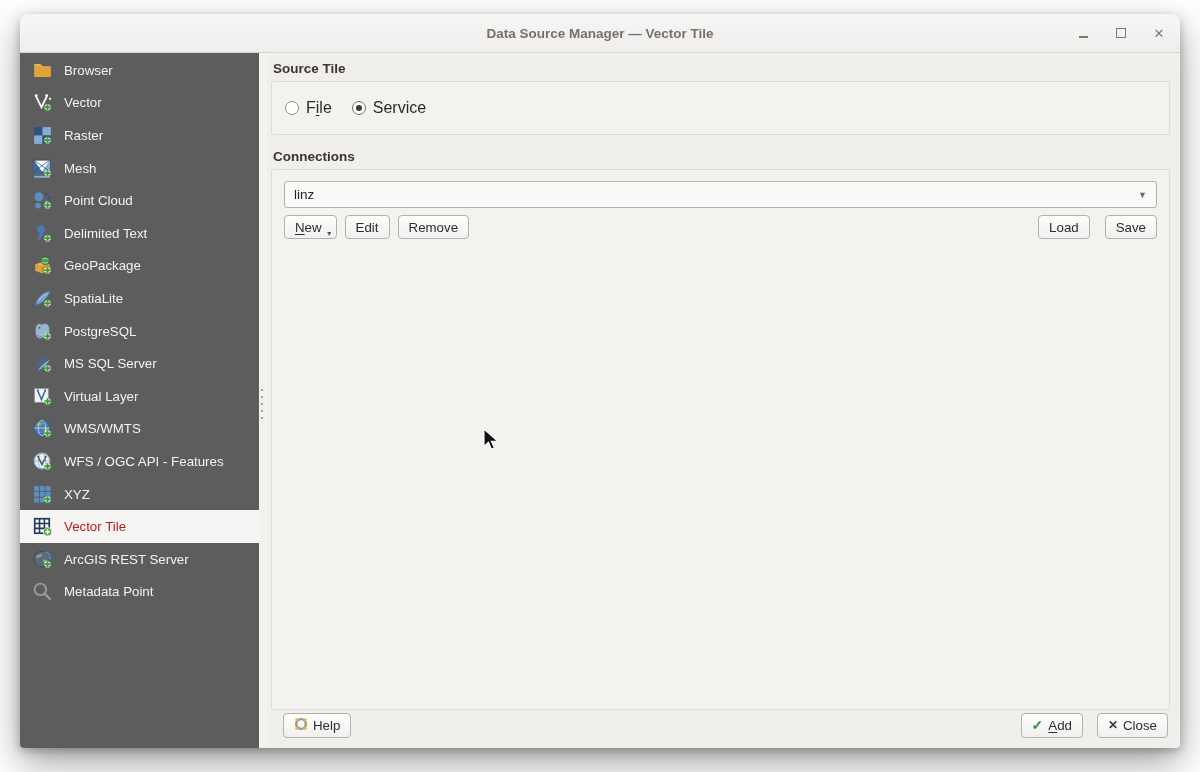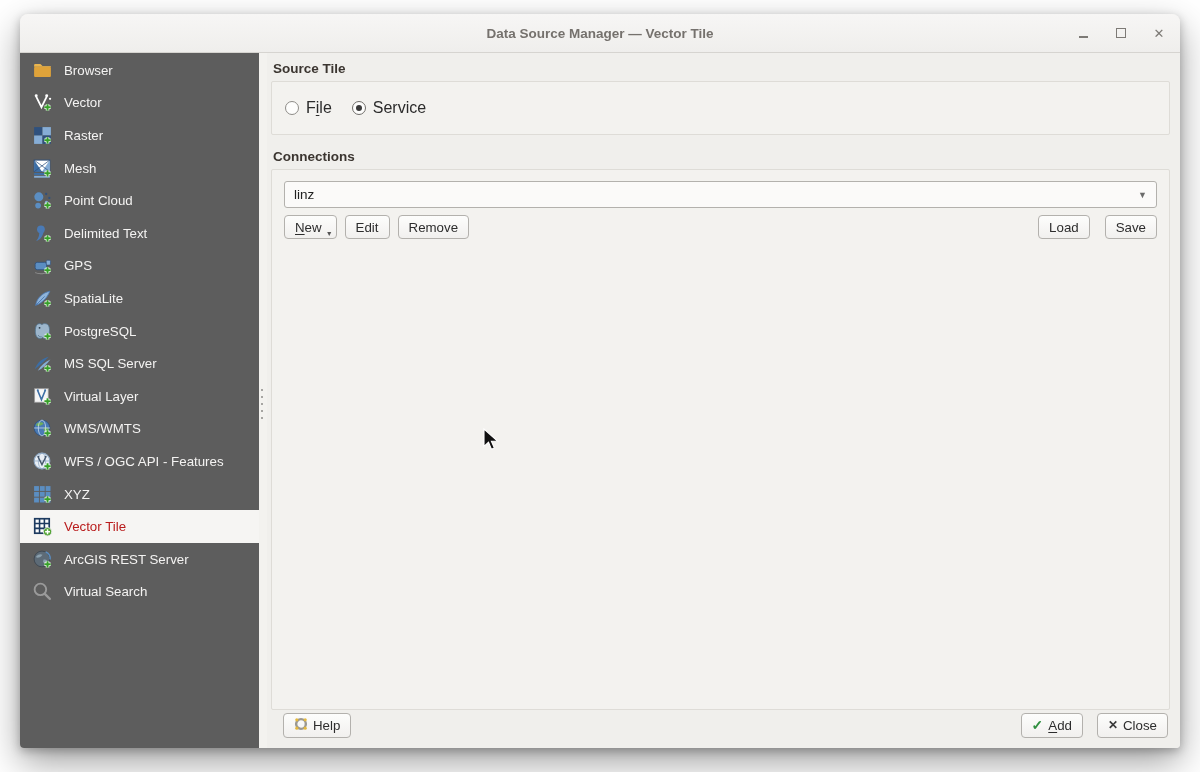--- a/index.html
+++ b/index.html
@@ -157,28 +157,30 @@
                 <path d="M11,8.3 C10.5,12.5 7.8,15.8 4,17.2 C6.7,13.8 7.2,10.4 6.8,8 Z" fill="#4a7ab5"></path>
                 <path d="M14.8,11.6 v6 M11.8,14.6 h6" stroke="#fff" stroke-width="3.4"></path>
                 <path d="M14.8,11.6 v6 M11.8,14.6 h6" stroke="#36a028" stroke-width="1.9"></path>
               </svg>
             </span>
             <span>Delimited Text</span>
           </div>
           <div class="side-item">
             <span class="side-icon">
               <svg viewBox="0 0 20 20">
-                <rect x="3" y="7" width="11" height="7" rx="2" fill="#5b8ec2" stroke="#2f517e" stroke-width="0.8"></rect>
-                <rect x="13.6" y="5" width="4" height="4.6" rx="1" fill="#86add6" stroke="#2f517e" stroke-width="0.6"></rect>
-                <path d="M3,16.8 C7,18.6 13,18 16.5,15.6" stroke="#8f8f8f" stroke-width="1" fill="none"></path>
-                <path d="M14.8,11.6 v6 M11.8,14.6 h6" stroke="#fff" stroke-width="3.4"></path>
-                <path d="M14.8,11.6 v6 M11.8,14.6 h6" stroke="#36a028" stroke-width="1.9"></path>
-              </svg>
-            </span>
-            <span>GPS</span>
+                <path d="M3,9 L10,6.5 L17,9 L10,11.5 Z" fill="#eab54e"></path>
+                <path d="M3,9 L10,11.5 L10,17.5 L3,15 Z" fill="#dfa33a"></path>
+                <path d="M17,9 L10,11.5 L10,17.5 L17,15 Z" fill="#c98f2e"></path>
+                <circle cx="12.5" cy="5.5" r="3.8" fill="#4d9b4f" stroke="#2c6b2e" stroke-width="0.7"></circle>
+                <path d="M9.4,4.3 C10.8,2.8 14.2,2.8 15.6,4.3 M9.3,6.6 C11,8.2 14.3,8.2 15.7,6.4" stroke="#bfe0bf" stroke-width="0.8" fill="none"></path>
+                <path d="M14.8,11.6 v6 M11.8,14.6 h6" stroke="#fff" stroke-width="3.4"></path>
+                <path d="M14.8,11.6 v6 M11.8,14.6 h6" stroke="#36a028" stroke-width="1.9"></path>
+              </svg>
+            </span>
+            <span>GeoPackage</span>
           </div>
           <div class="side-item">
             <span class="side-icon">
               <svg viewBox="0 0 20 20">
                 <path d="M3.5,16.5 C4.5,9.5 10,4.5 17,3 C14.5,9.5 9.5,14.5 3.5,16.5 Z" fill="#8fb4da" stroke="#4a7ab5" stroke-width="0.8"></path>
                 <path d="M3.5,16.5 L12,8" stroke="#4a7ab5" stroke-width="0.9"></path>
                 <path d="M14.8,11.6 v6 M11.8,14.6 h6" stroke="#fff" stroke-width="3.4"></path>
                 <path d="M14.8,11.6 v6 M11.8,14.6 h6" stroke="#36a028" stroke-width="1.9"></path>
               </svg>
             </span>
@@ -293,21 +295,21 @@
             </span>
             <span>ArcGIS REST Server</span>
           </div>
           <div class="side-item">
             <span class="side-icon">
               <svg viewBox="0 0 20 20">
                 <circle cx="8" cy="8" r="5.5" fill="none" stroke="#9a9a9a" stroke-width="1.8"></circle>
                 <path d="M12.2,12.2 L17,17" stroke="#9a9a9a" stroke-width="2.2" stroke-linecap="round"></path>
               </svg>
             </span>
-            <span>Virtual Search</span>
+            <span>Metadata Point</span>
           </div>
         </div>
 
       <div class="splitter">
         <div class="grip">
             <i></i>
             <i></i>
             <i></i>
             <i></i>
             <i></i>

